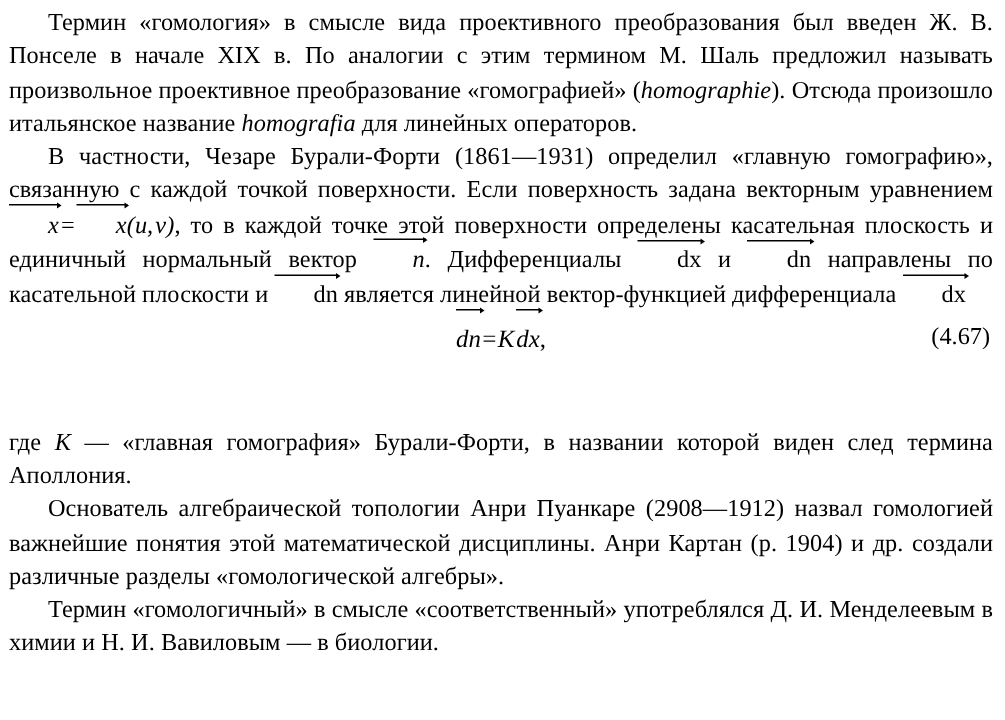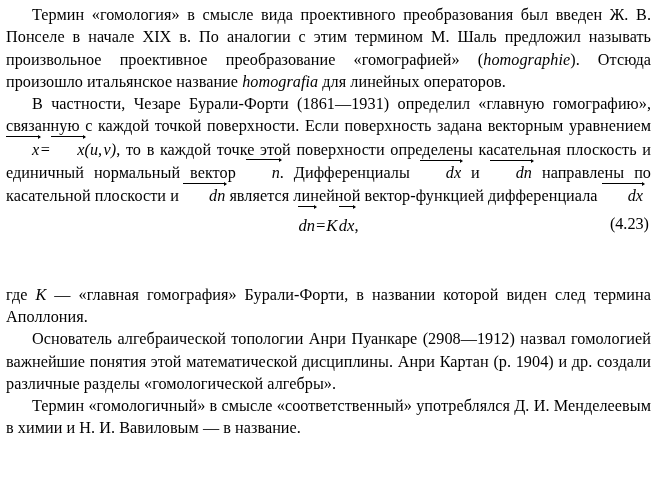--- a/index.html
+++ b/index.html
@@ -11,21 +11,21 @@
     width: 670px;
     height: 480px;
     overflow: hidden;
     font-family: "Liberation Serif", "DejaVu Serif", serif;
     color: #000000;
   }
   .page {
     width: 670px;
     height: 480px;
     box-sizing: border-box;
-    padding: 4px 19px 0 6px;
+    padding: 4px 8px 0 6px;
     position: relative;
   }
   p.para {
     margin: 0;
     font-size: 16.2px;
     line-height: 22.3px;
     text-align: justify;
     text-justify: inter-word;
     text-indent: 26px;
     letter-spacing: 0.05px;
@@ -80,21 +80,20 @@
     width: 0;
     height: 0;
     border-left: 3.5px solid #000;
     border-top: 2px solid transparent;
     border-bottom: 2px solid transparent;
     transform: translateY(-1px);
   }
   .ovr {
     position: relative;
     display: inline-block;
-    font-style: italic;
     padding-top: 1px;
   }
   .ovr::after {
     content: "";
     position: absolute;
     left: 0;
     right: 0;
     top: -0.08em;
     height: 1px;
     background: #000;
@@ -122,22 +121,22 @@
 <div class="page">
 
   <p class="para">
     <span>Термин «гомология» в смысле вида проективного преобразования был введен Ж. В. Понселе в начале XIX в. По аналогии с этим термином М. Шаль предложил называть произвольное проективное преобразование «гомографией» (</span><span class="it">homographie</span><span>). Отсюда произошло итальянское название </span><span class="it">homografia</span><span> для линейных операторов.</span>
   </p>
 
   <p class="para">В частности, Чезаре Бурали-Форти (1861—1931) определил «главную гомографию», связанную с каждой точкой поверхности. Если поверхность задана векторным уравнением <span class="nb"><span class="vec">x</span> = <span class="vec">x</span><span class="it">(u, v)</span></span>, то в каждой точке этой поверхности определены касательная плоскость и единичный нормальный вектор <span class="vec">n</span>. Дифференциалы <span class="ovr">dx</span> и <span class="ovr">dn</span> направлены по касательной плоскости и <span class="ovr">dn</span> является линейной вектор-функцией дифференциала <span class="ovr">dx</span></p>
 
   <div class="eqline">
     <div class="eqbody"><span class="ovr">dn</span><span>=</span><span>K</span> <span class="ovr">dx</span><span style="font-style:normal">,</span></div>
-    <span class="eqnum">(4.23)</span>
+    <span class="eqnum">(4.67)</span>
   </div>
 
   <p class="para noindent">где <span class="it">K</span> — «главная гомография» Бурали-Форти, в названии которой виден след термина Аполлония.</p>
 
   <p class="para">Основатель алгебраической топологии Анри Пуанкаре (2908—1912) назвал гомологией важнейшие понятия этой математической дисциплины. Анри Картан (р. 1904) и др. создали различные разделы «гомологической алгебры».</p>
 
-  <p class="para">Термин «гомологичный» в смысле «соответственный» употреблялся Д. И. Менделеевым в химии и Н. И. Вавиловым — в название.</p>
+  <p class="para">Термин «гомологичный» в смысле «соответственный» употреблялся Д. И. Менделеевым в химии и Н. И. Вавиловым — в биологии.</p>
 
 </div>
 
 </body></html>

